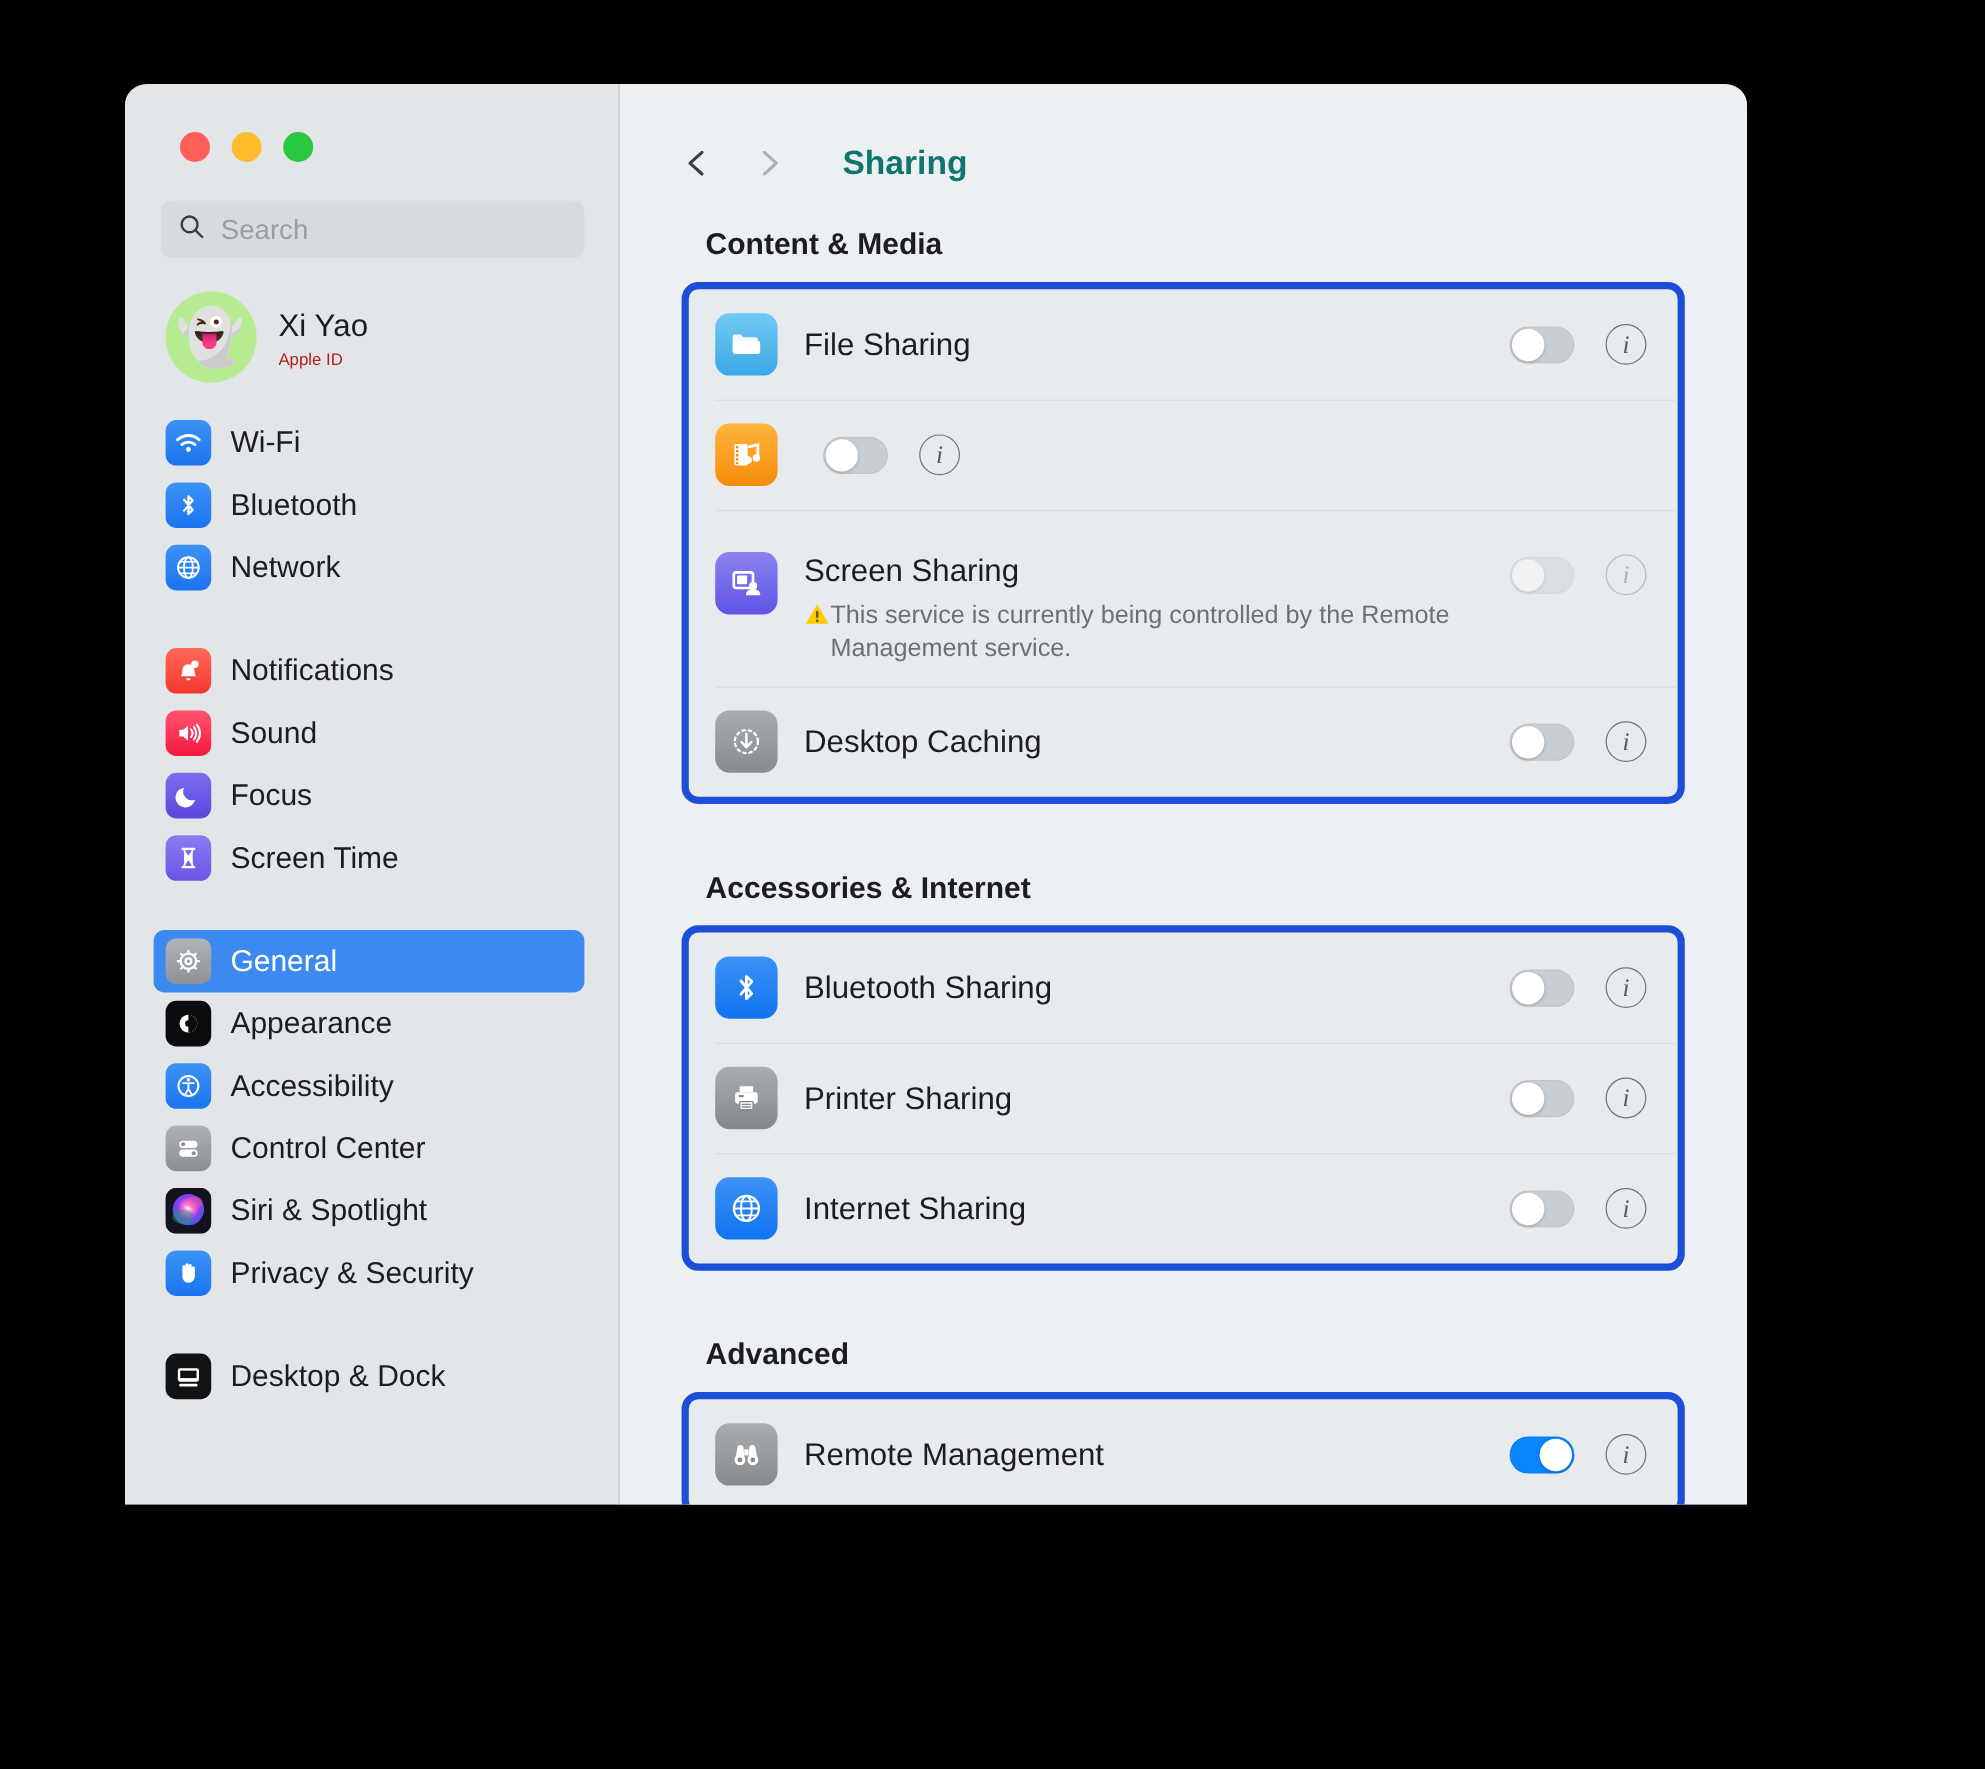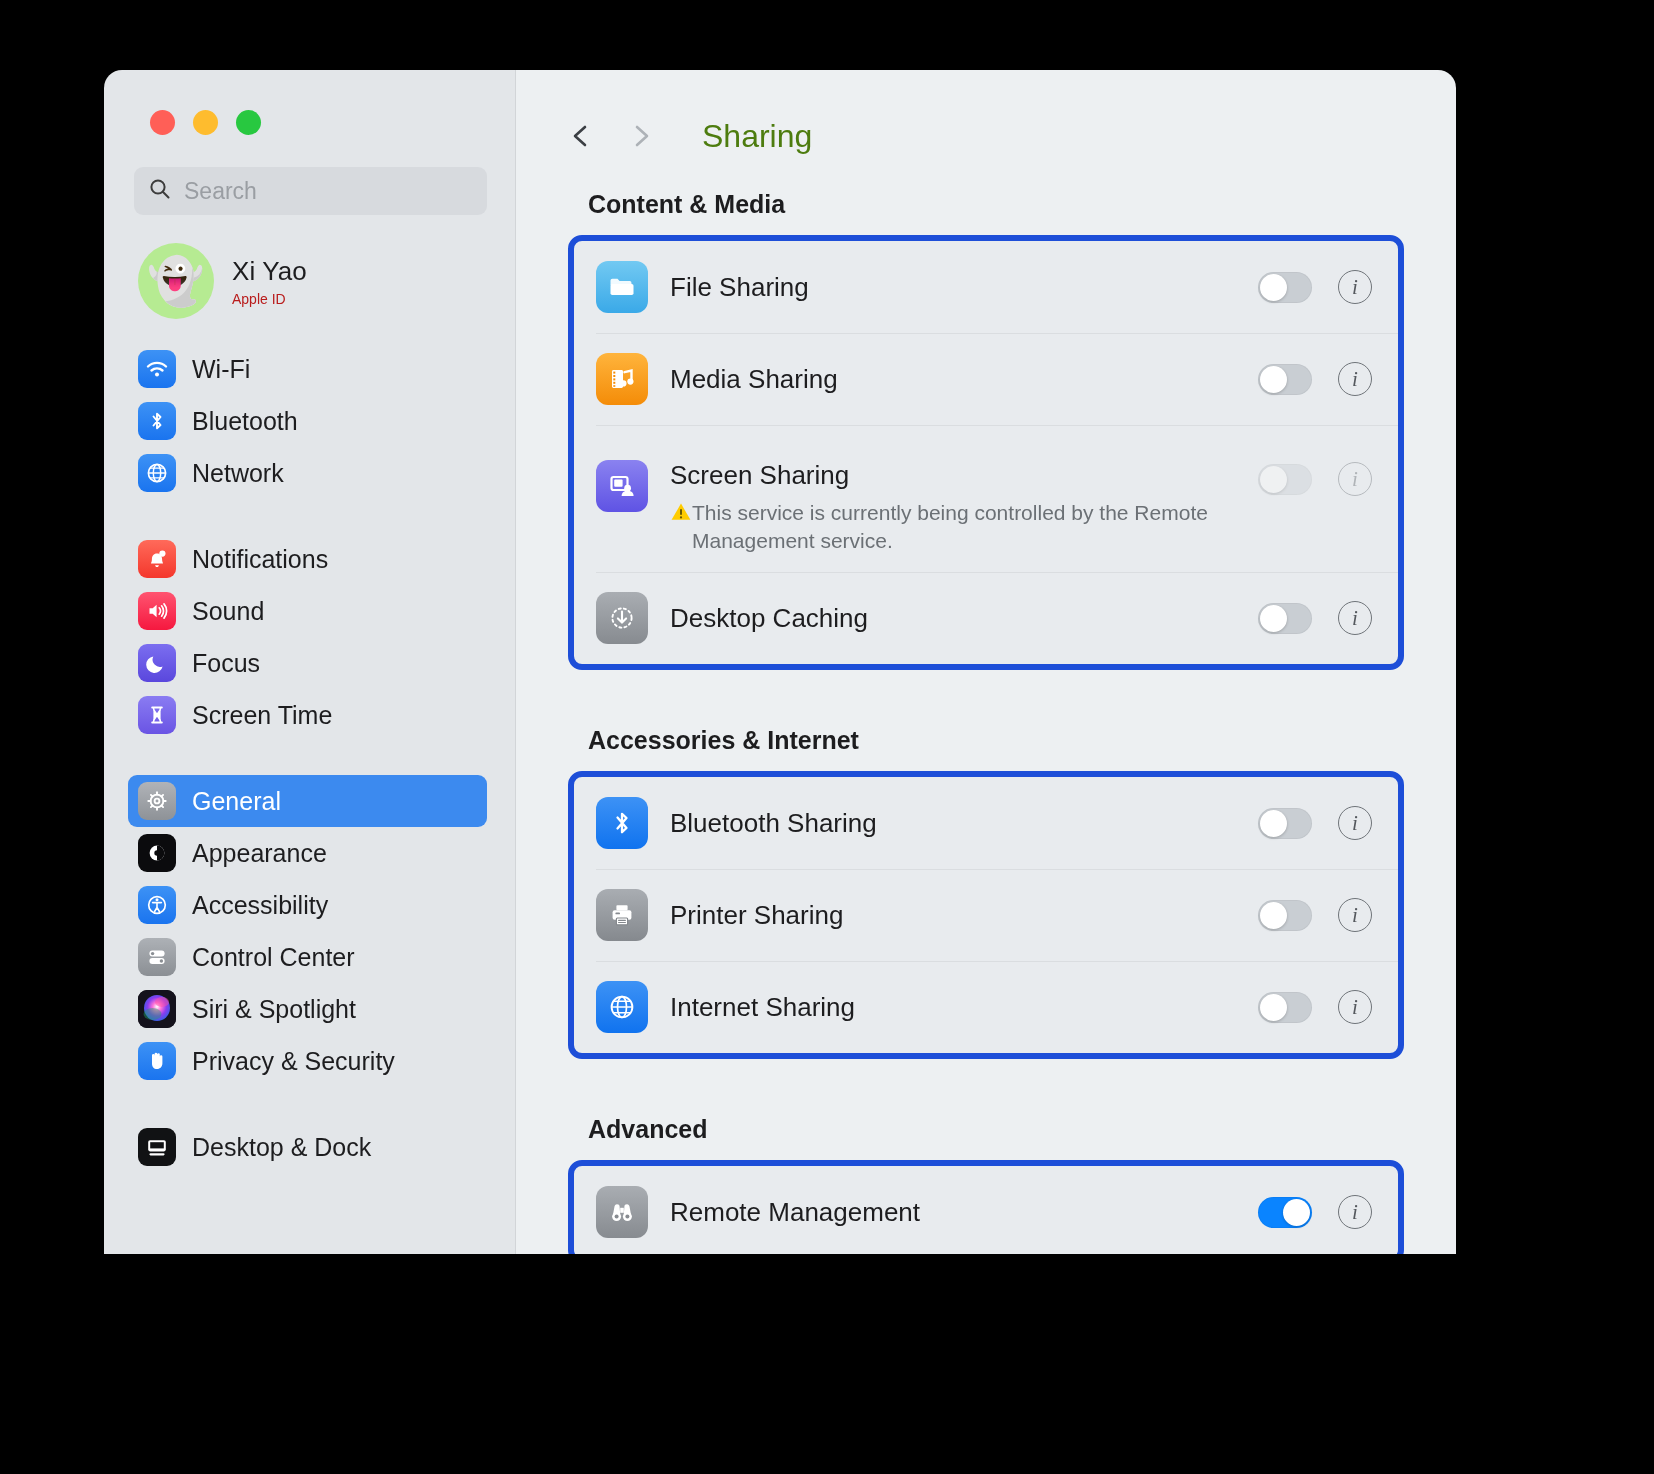--- a/index.html
+++ b/index.html
@@ -131,21 +131,21 @@
   }
 
   .toolbar {
     display: flex;
     align-items: center;
     gap: 26px;
     padding: 36px 0 0 48px;
     height: 96px;
   }
   .chev { width: 34px; height: 34px; display: flex; align-items: center; justify-content: center; }
-  .page-title { font-size: 32px; font-weight: normal; color: #4d7c0f; margin-left: 18px; }
+  .page-title { font-size: 28px; font-weight: bold; color: #0f766e; margin-left: 18px; }
 
   .content { padding: 6px 52px 0 52px; }
 
   .section-title {
     font-size: 25px;
     font-weight: bold;
     color: #1d1d1f;
     margin: 18px 0 16px 20px;
   }
   .section-title.spaced { margin-top: 56px; }
@@ -492,23 +492,20 @@
                   <rect x="7.3" y="12" width="2" height="2"></rect>
                 <rect x="7.3" y="15.4" width="2" height="2"></rect>
                   <rect x="7.3" y="18.8" width="2" height="2"></rect>
                 <rect x="7.3" y="22.2" width="2" height="1.6"></rect>
               </g>
               <path d="M18.5 9.2l7 -1.6v10.2" fill="none" stroke="#fff" stroke-width="2.4" stroke-linecap="round"></path>
               <circle cx="17.4" cy="20.4" r="3.1" fill="#fff"></circle>
               <circle cx="24.4" cy="18.6" r="3.1" fill="#fff"></circle>
             </svg>
           </div>
-          <div class="row-body">
-            <div class="row-label">Media Sharing</div>
-          </div>
           <div class="row-right">
             <div class="toggle">
                 <div class="knob"></div>
               </div>
             <div class="info-btn">i</div>
           </div>
         </div>
 
         <div class="row tall disabled">
           <div class="row-icon" style="background:linear-gradient(#8a82f0,#5f53e4);">

